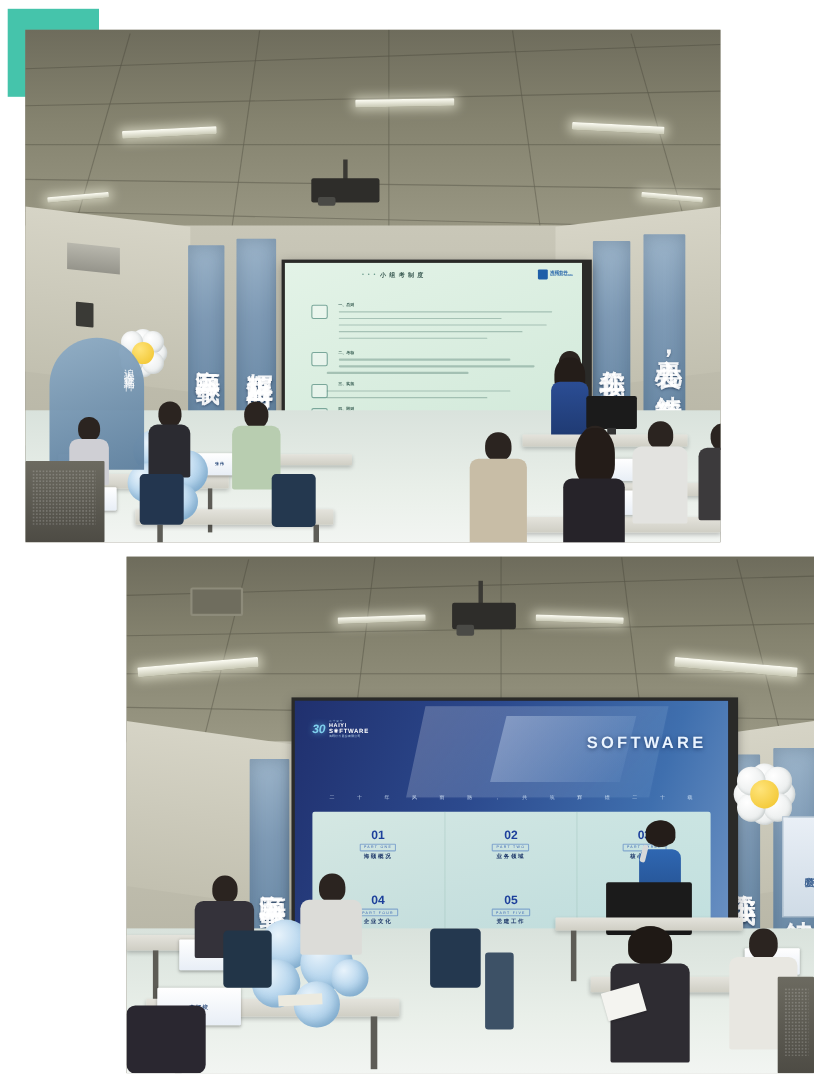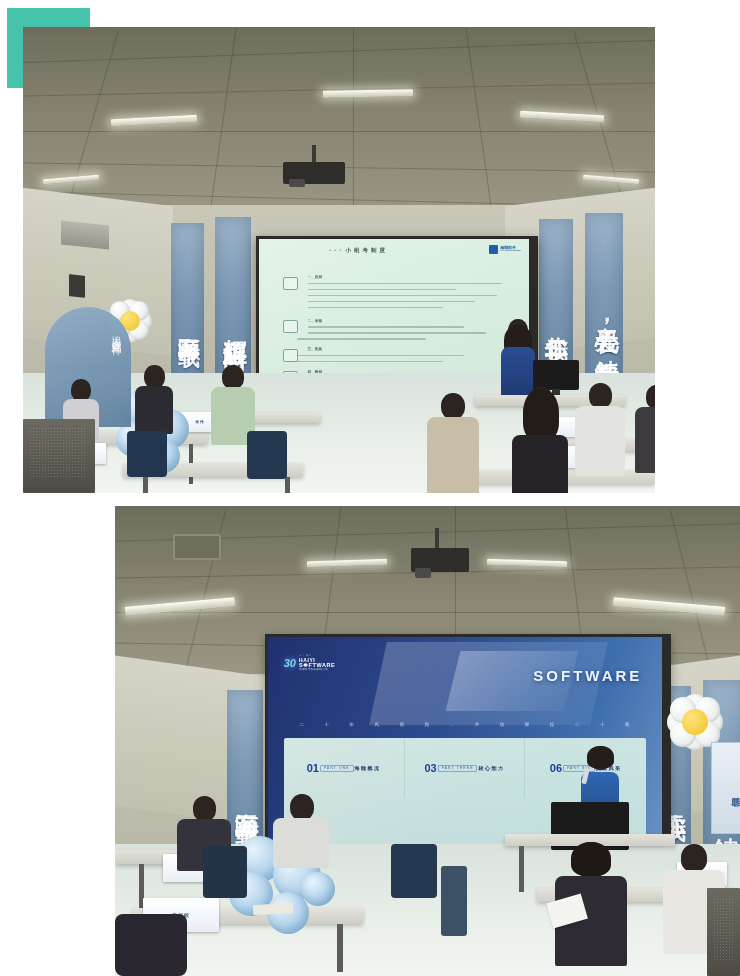--- a/index.html
+++ b/index.html
@@ -75,21 +75,21 @@
   .s2-logo .w2{font-size:5.5px;color:#ffffff;font-weight:700;letter-spacing:.6px;}
   .s2-logo .w3{font-size:2.6px;color:#bcd8ef;letter-spacing:.3px;}
   .s2-logo .w0{font-size:2.4px;color:#9fc4e2;letter-spacing:1px;}
   .s2-content{position:absolute;right:5%;top:13%;font-size:15px;letter-spacing:3px;
     color:#eaf4ff;font-weight:700;text-shadow:0 1px 4px rgba(0,20,60,.6);}
   .s2-sub{position:absolute;left:8%;top:37%;width:84%;display:flex;justify-content:space-between;
     font-size:4.5px;color:rgba(220,235,250,.85);letter-spacing:1px;}
   .s2-panel{position:absolute;left:4%;top:44%;width:92%;height:52%;
     background:linear-gradient(160deg,rgba(226,245,235,.93),rgba(205,234,226,.88));
     border-radius:2px;display:grid;grid-template-columns:1fr 1fr 1fr;grid-template-rows:1fr 1fr;}
-  .s2-cell{display:flex;flex-direction:row;align-items:center;justify-content:center;gap:1px;
+  .s2-cell{display:flex;flex-direction:column;align-items:center;justify-content:center;gap:1px;
     border-right:1px solid rgba(150,190,180,.35);}
   .s2-cell:nth-child(3n){border-right:none;}
   .s2-num{font-size:11px;font-weight:700;color:#1c3f9b;line-height:1;}
   .s2-part{font-size:3.2px;color:#3560b0;letter-spacing:1.2px;border:.5px solid rgba(60,110,190,.5);
     padding:.5px 3px;border-radius:1px;}
   .s2-cn{font-size:5px;color:#203a6b;letter-spacing:1.5px;font-weight:700;}
 
   
   .desk{position:absolute;background:linear-gradient(180deg,#e4e3dc,#cfcec4);
     box-shadow:0 2px 4px rgba(0,0,0,.22);border-radius:1px;}
@@ -380,23 +380,38 @@
             <span>载</span>
           </div>
 
           <div class="s2-panel">
             <div class="s2-cell">
               <div class="s2-num">01</div>
               <div class="s2-part">PART ONE</div>
               <div class="s2-cn">海颐概况</div>
             </div>
             <div class="s2-cell">
+              <div class="s2-num">02</div>
+              <div class="s2-part">PART TWO</div>
+              <div class="s2-cn">业务领域</div>
+            </div>
+            <div class="s2-cell">
               <div class="s2-num">03</div>
               <div class="s2-part">PART THREE</div>
               <div class="s2-cn">核心能力</div>
+            </div>
+            <div class="s2-cell">
+              <div class="s2-num">04</div>
+              <div class="s2-part">PART FOUR</div>
+              <div class="s2-cn">企业文化</div>
+            </div>
+            <div class="s2-cell">
+              <div class="s2-num">05</div>
+              <div class="s2-part">PART FIVE</div>
+              <div class="s2-cn">党建工作</div>
             </div>
             <div class="s2-cell">
               <div class="s2-num">06</div>
               <div class="s2-part">PART SIX</div>
               <div class="s2-cn">员工风采</div>
             </div>
           </div>
         </div>
       </div>
 

